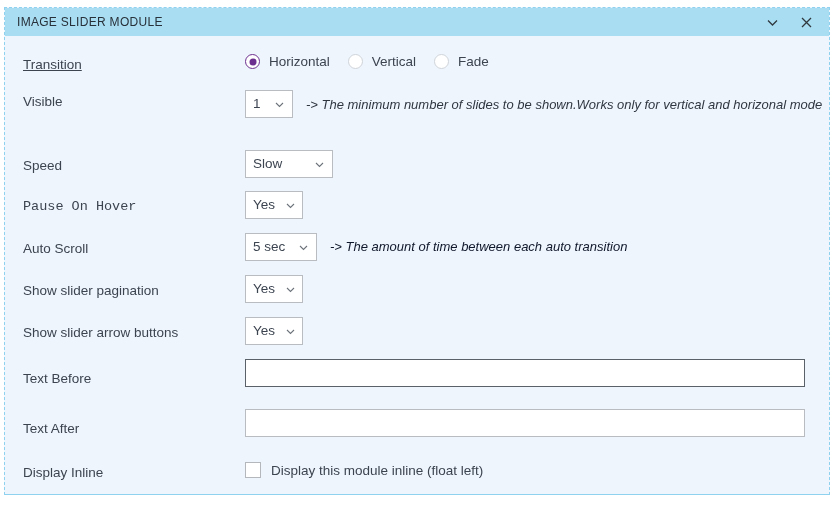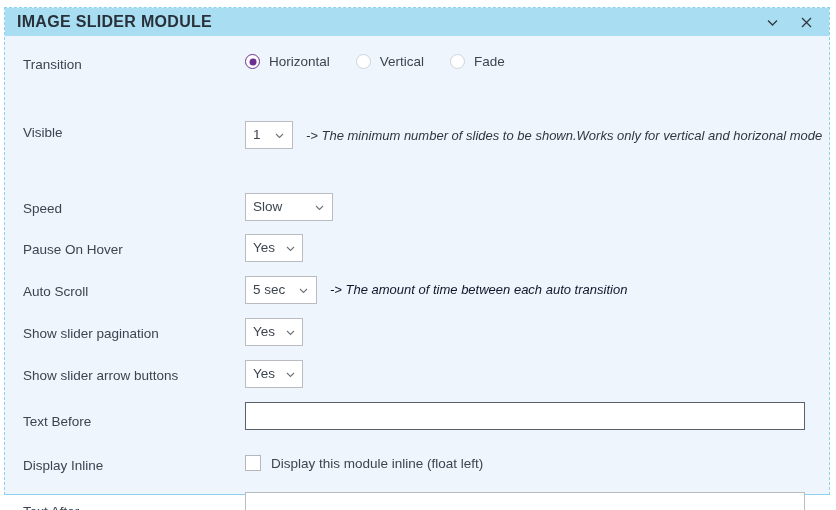--- a/index.html
+++ b/index.html
@@ -32,26 +32,25 @@
   .panel-header {
     position: relative;
     height: 28px;
     background: #a8ddf2;
     display: flex;
     align-items: center;
     padding: 0 8px 0 12px;
     box-sizing: border-box;
   }
   .panel-title {
-    font-size: 16px;
+    font-size: 12px;
     letter-spacing: .3px;
     color: #283039;
     white-space: nowrap;
     flex: 1 1 auto;
-    font-weight: bold;
   }
   .header-actions {
     display: flex;
     align-items: center;
     gap: 17px;
     padding-right: 6px;
   }
   .hdr-icon {
     width: 17px;
     height: 17px;
@@ -85,46 +84,46 @@
   .row-field {
     flex: 1 1 auto;
     display: flex;
     align-items: flex-start;
     flex-wrap: wrap;
     min-width: 0;
   }
 
   
   .r-transition { height: 36px; margin-top: 18px; }
-  .r-visible    { height: 56px; margin-top: 31px; }
-  .r-speed      { height: 41px; margin-top: 16px; }
+  .r-visible    { height: 56px; }
+  .r-speed      { height: 41px; margin-top: 4px; }
   .r-pause      { height: 42px; }
   .r-autoscroll { height: 42px; }
   .r-pagination { height: 42px; }
   .r-arrows     { height: 42px; }
   .r-textbefore { height: 50px; }
   .r-textafter  { height: 50px; }
   .r-inline     { height: 40px; }
 
-  .r-transition .row-label { padding-top: 3px; }
+  .r-transition .row-label { padding-top: 3px; text-decoration: underline; }
   .r-visible    .row-label { padding-top: 4px; }
   .r-speed      .row-label { padding-top: 8px; }
-  .r-pause      .row-label { padding-top: 8px; }
+  .r-pause      .row-label { padding-top: 8px; font-family: Liberation Mono, monospace; }
   .r-autoscroll .row-label { padding-top: 8px; }
   .r-pagination .row-label { padding-top: 8px; }
   .r-arrows     .row-label { padding-top: 8px; }
   .r-textbefore .row-label { padding-top: 12px; }
   .r-textafter  .row-label { padding-top: 12px; }
   .r-inline     .row-label { padding-top: 6px; }
 
   
   .radio-group {
     display: flex;
     align-items: center;
-    gap: 8px;
+    gap: 0;
     padding-top: 0;
   }
   .radio-opt {
     display: flex;
     align-items: center;
     cursor: pointer;
     margin-right: 18px;
   }
   .radio-opt:last-child { margin-right: 4px; justify-content: flex-end; }
   .radio-dot {
@@ -380,31 +379,31 @@
       </div>
     </div>
 
     <div class="row r-textbefore">
       <div class="row-label">Text Before</div>
       <div class="row-field">
         <input class="txt focused" type="text" value="" style="">
       </div>
     </div>
 
+    <div class="row r-textafter">
+      <div class="row-label">Text After</div>
+      <div class="row-field">
+        <input class="txt" type="text" value="" style="">
+      </div>
+    </div>
+
     <div class="row r-inline">
       <div class="row-label">Display Inline</div>
       <div class="row-field">
         <label class="chk-wrap">
           <span class="chk-box"></span>
           <span class="chk-label">Display this module inline (float left)</span>
         </label>
       </div>
     </div>
 
-    <div class="row r-textafter">
-      <div class="row-label">Text After</div>
-      <div class="row-field">
-        <input class="txt" type="text" value="" style="">
-      </div>
-    </div>
-
   </div>
 </div>
 
 </body></html>

